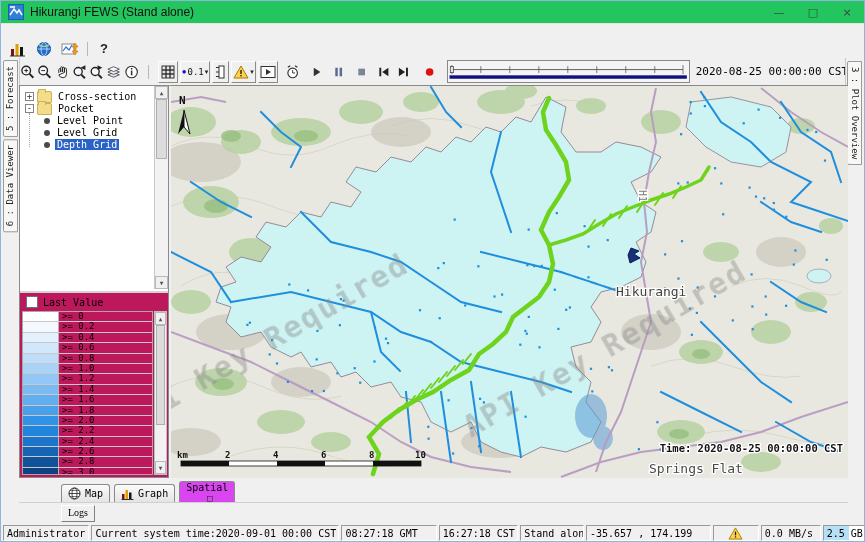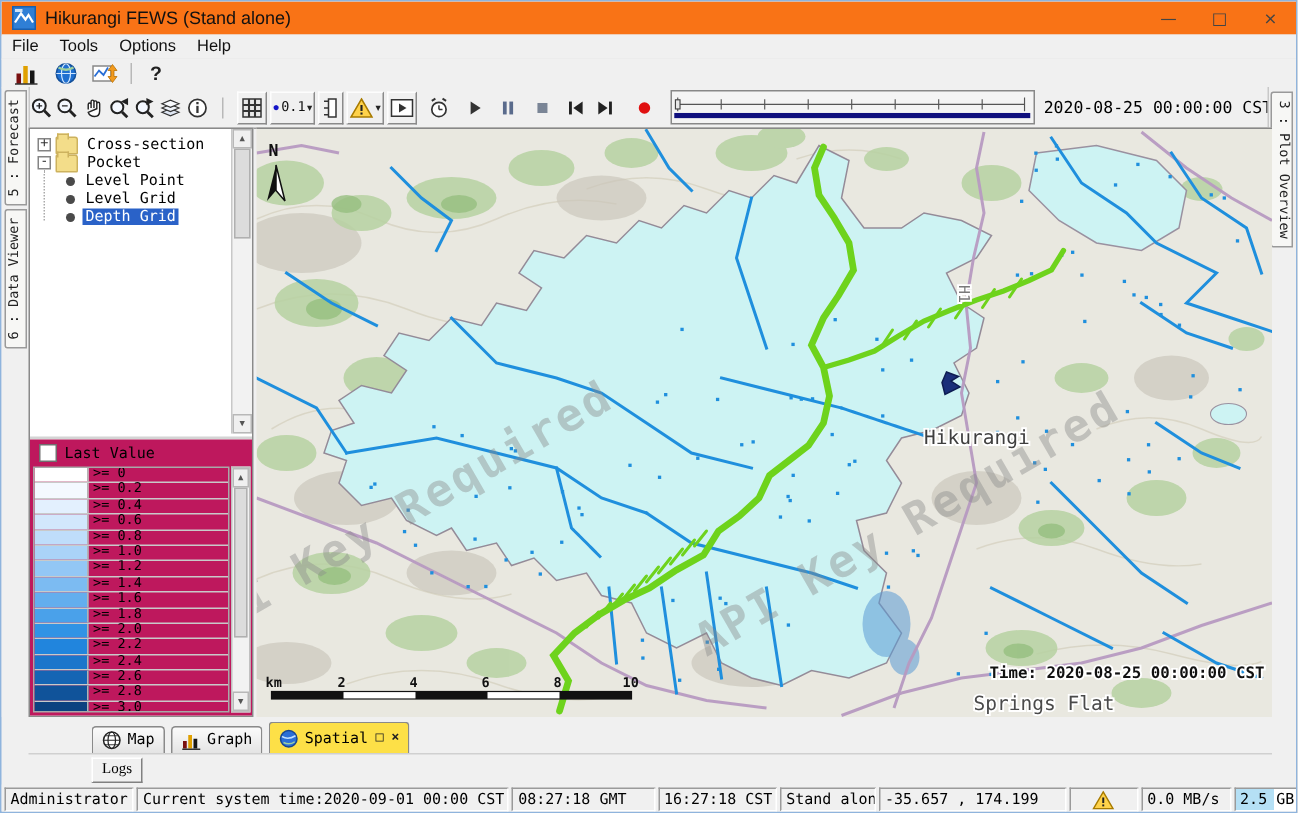--- a/index.html
+++ b/index.html
@@ -1,20 +1,20 @@
 <!DOCTYPE html>
 <html><head>
 <meta charset="utf-8">
 <style>
   html,body{margin:0;padding:0;background:#d8d8d8;}
   #window{position:relative;width:865px;height:542px;background:#f0f0f0;
     font-family:"Liberation Sans",sans-serif;box-sizing:border-box;
     border:1px solid #8fb4dd;overflow:hidden;}
   
-  #titlebar{position:absolute;left:0;top:0;width:100%;height:22px;background:#f97316;
+  #titlebar{position:absolute;left:0;top:0;width:100%;height:22px;background:#22c55e;
     display:flex;align-items:center;border-bottom:1px solid #e3e3e3;}
   #appicon{width:14px;height:14px;margin:0 6px 0 7px;background:#2f7fd6;border:1px solid #1a5fae;
     position:relative;}
   #appicon svg{position:absolute;left:0;top:0;}
   #apptitle{font-size:12px;color:#111;}
   #wincontrols{margin-left:auto;display:flex;height:100%;}
   .winbtn{width:34px;height:100%;display:flex;align-items:center;justify-content:center;
     font-size:11px;color:#444;font-family:"DejaVu Sans",sans-serif;}
   
   #menubar{position:absolute;left:0;top:22px;width:100%;height:16px;background:#f0f0f0;
@@ -80,21 +80,21 @@
   .llb{flex:1;font-size:9px;line-height:9.5px;padding-left:3px;color:#000;}
   #legendscroll{position:absolute;right:1px;top:18px;width:13px;height:164px;background:#f2f2f2;border:1px solid #c0c0c0;box-sizing:border-box;}
   
   #maparea{position:absolute;left:170px;top:84px;width:677px;height:393px;background:#e9e8e0;
     border-top:1px solid #888;box-sizing:border-box;overflow:hidden;}
   
   #tabbar{position:absolute;left:18px;top:477px;width:829px;height:24px;background:#f0f0f0;display:flex;align-items:flex-end;}
   .btab{display:flex;align-items:center;border:1px solid #8a8a8a;border-bottom:none;border-radius:3px 3px 0 0;
     background:linear-gradient(#fbfbfb,#e4e4e4);height:17px;padding:0 6px;margin-right:4px;
     font-family:"DejaVu Sans Mono",monospace;font-size:10px;color:#000;}
-  .btab.active{background:#fde047;height:20px;}
+  .btab.active{background:#d946ef;height:20px;flex-direction:column;}
   .btabicon{width:13px;height:13px;margin-right:4px;}
   .tabctl{font-size:9px;margin-left:5px;color:#222;font-weight:bold;}
   
   #logsrow{position:absolute;left:18px;top:501px;width:829px;height:21px;background:#f0f0f0;border-top:1px solid #d0d0d0;}
   #logsbtn{position:absolute;left:42px;top:2px;height:15px;padding:0 6px;background:#f0f0f0;
     border:1px solid;border-color:#fff #808080 #808080 #fff;font-family:Liberation Serif, serif;
     font-size:10px;line-height:13px;color:#000;}
   
   #statusbar{position:absolute;left:0;top:522px;width:865px;height:20px;background:#f0f0f0;
     display:flex;align-items:center;font-family:"DejaVu Sans Mono",monospace;font-size:10px;color:#000;}
@@ -116,26 +116,20 @@
         </svg>
     </div>
     <span id="apptitle">Hikurangi FEWS  (Stand alone)</span>
     <div id="wincontrols">
       <div class="winbtn">—</div>
       <div class="winbtn">□</div>
       <div class="winbtn">×</div>
     </div>
   </div>
 
-  <div id="menubar">
-    <span class="menuitem">File</span>
-    <span class="menuitem">Tools</span>
-    <span class="menuitem">Options</span>
-    <span class="menuitem">Help</span>
-  </div>
 
   <div id="toolbar1">
     <svg class="t1icon" viewBox="0 0 18 16">
       <rect x="2" y="8" width="3" height="7" fill="#7a1010"></rect>
         <rect x="6.5" y="3" width="3" height="12" fill="#e0a000"></rect>
         <rect x="11" y="6" width="3" height="9" fill="#151515"></rect>
         <line x1="1" y1="15" x2="16" y2="15" stroke="#333"></line>
     </svg>
     <svg class="t1icon" viewBox="0 0 18 16">
       <circle cx="9" cy="8" r="6.5" fill="#1f6fd0" stroke="#14509a"></circle>

